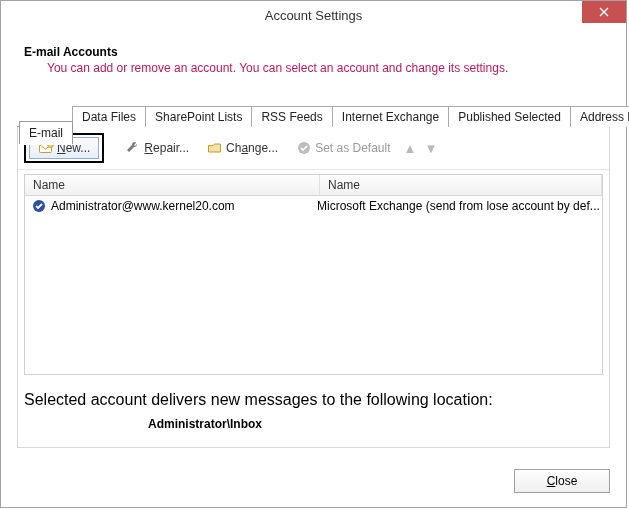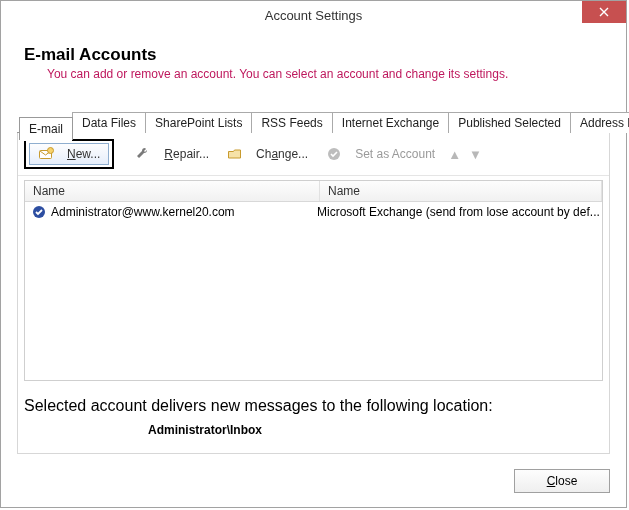--- a/index.html
+++ b/index.html
@@ -49,21 +49,21 @@
   }
   .close-btn svg { display:block; }
   .body {
     flex: 1;
     padding: 10px 16px 0 16px;
     display: flex;
     flex-direction: column;
   }
   .heading {
     font-weight: bold;
-    font-size: 17px;
+    font-size: 12px;
     padding: 6px 0 2px 7px;
   }
   .subtext {
     font-size: 12px;
     color: #be185d;
     padding: 0 0 0 30px;
   }
   .tabs-wrap { margin-top: 28px; }
   .tabs {
     display: flex;
@@ -80,21 +80,21 @@
     margin-right: -1px;
     position: relative;
     top: 1px;
     color: #222;
     white-space: nowrap;
   }
   .tab.active {
     background: #fff;
     padding-top: 4px;
     padding-bottom: 4px;
-    top: 8px;
+    top: 18px;
     z-index: 3;
     border-color: #999;
   }
   .tab-underline {
     border-top: 1px solid #999;
     margin-top: 0;
   }
   .tab.active::after {
     content:"";
     position:absolute;
@@ -114,21 +114,21 @@
   .toolbar {
     display: flex;
     align-items: center;
     padding: 6px 6px 6px 6px;
     border-bottom: 1px solid #e5e5e5;
     gap: 4px;
   }
   .tbtn {
     display: inline-flex;
     align-items: center;
-    gap: 13px;
+    gap: 3px;
     padding: 2px 6px;
     color: #333;
     border: 1px solid transparent;
     background: transparent;
     font-size: 12px;
   }
   .tbtn.disabled { color: #9a9a9a; }
   .tbtn .u { text-decoration: underline; }
   .new-hl {
     border: 2px solid #000;
@@ -261,21 +261,21 @@
             <svg class="icon16" viewBox="0 0 16 16">
               <path d="M1.5 5.5h5l1-1.5h6v8h-12z" fill="#f6e2a8" stroke="#c89b2f"></path>
             </svg>
             <span>Ch<span class="u">a</span>nge...</span>
           </span>
           <span class="tbtn disabled">
             <svg class="icon16" viewBox="0 0 16 16">
               <circle cx="8" cy="8" r="6" fill="#bdbdbd"></circle>
               <path d="M5 8l2 2 4-4" stroke="#fff" stroke-width="1.6" fill="none"></path>
             </svg>
-            <span>Set as Account</span>
+            <span>Set as Default</span>
           </span>
           <span class="arrow">▲</span>
           <span class="arrow">▼</span>
         </div>
 
         <div class="table">
           <div class="thead">
             <div class="th name">Name</div>
             <div class="th type">Name</div>
           </div>

